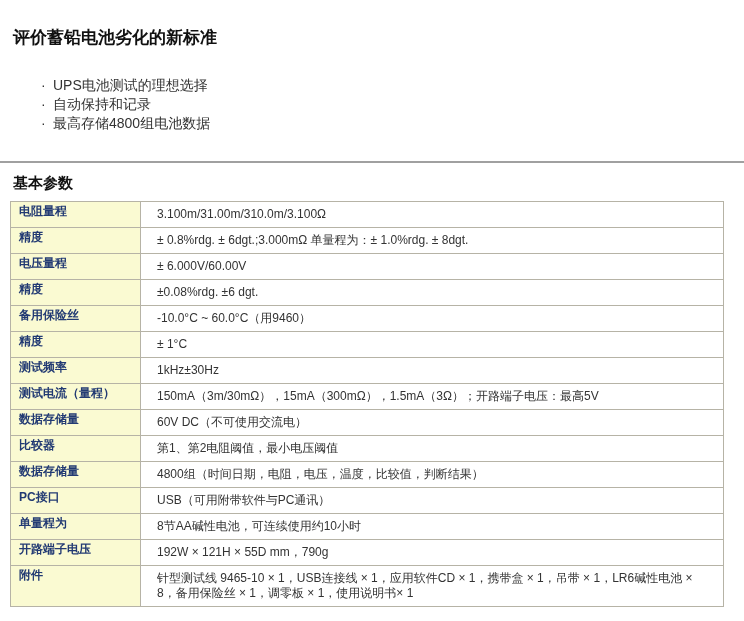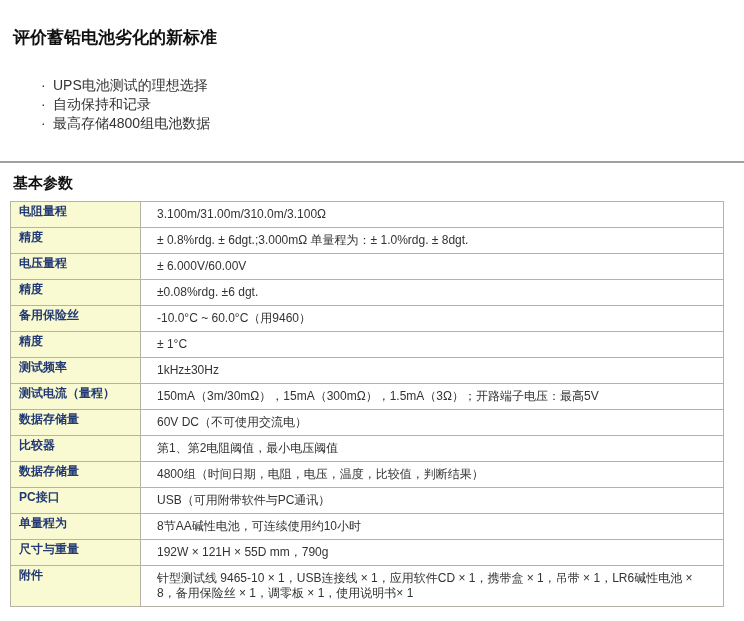--- a/index.html
+++ b/index.html
@@ -148,21 +148,21 @@
         </tr>
         <tr>
           <th class="label-cell">PC接口</th>
           <td class="value-cell">USB（可用附带软件与PC通讯）</td>
         </tr>
         <tr>
           <th class="label-cell">单量程为</th>
           <td class="value-cell">8节AA碱性电池，可连续使用约10小时</td>
         </tr>
         <tr>
-          <th class="label-cell">尺寸与重量</th>
+          <th class="label-cell">开路端子电压</th>
           <td class="value-cell">192W × 121H × 55D mm，790g</td>
         </tr>
         <tr>
           <th class="label-cell">附件</th>
           <td class="value-cell">针型测试线 9465-10 × 1，USB连接线 × 1，应用软件CD × 1，携带盒 × 1，吊带 × 1，LR6碱性电池 × 8，备用保险丝 × 1，调零板 × 1，使用说明书× 1</td>
         </tr>
       </tbody>
   </table>
 
 </div>

